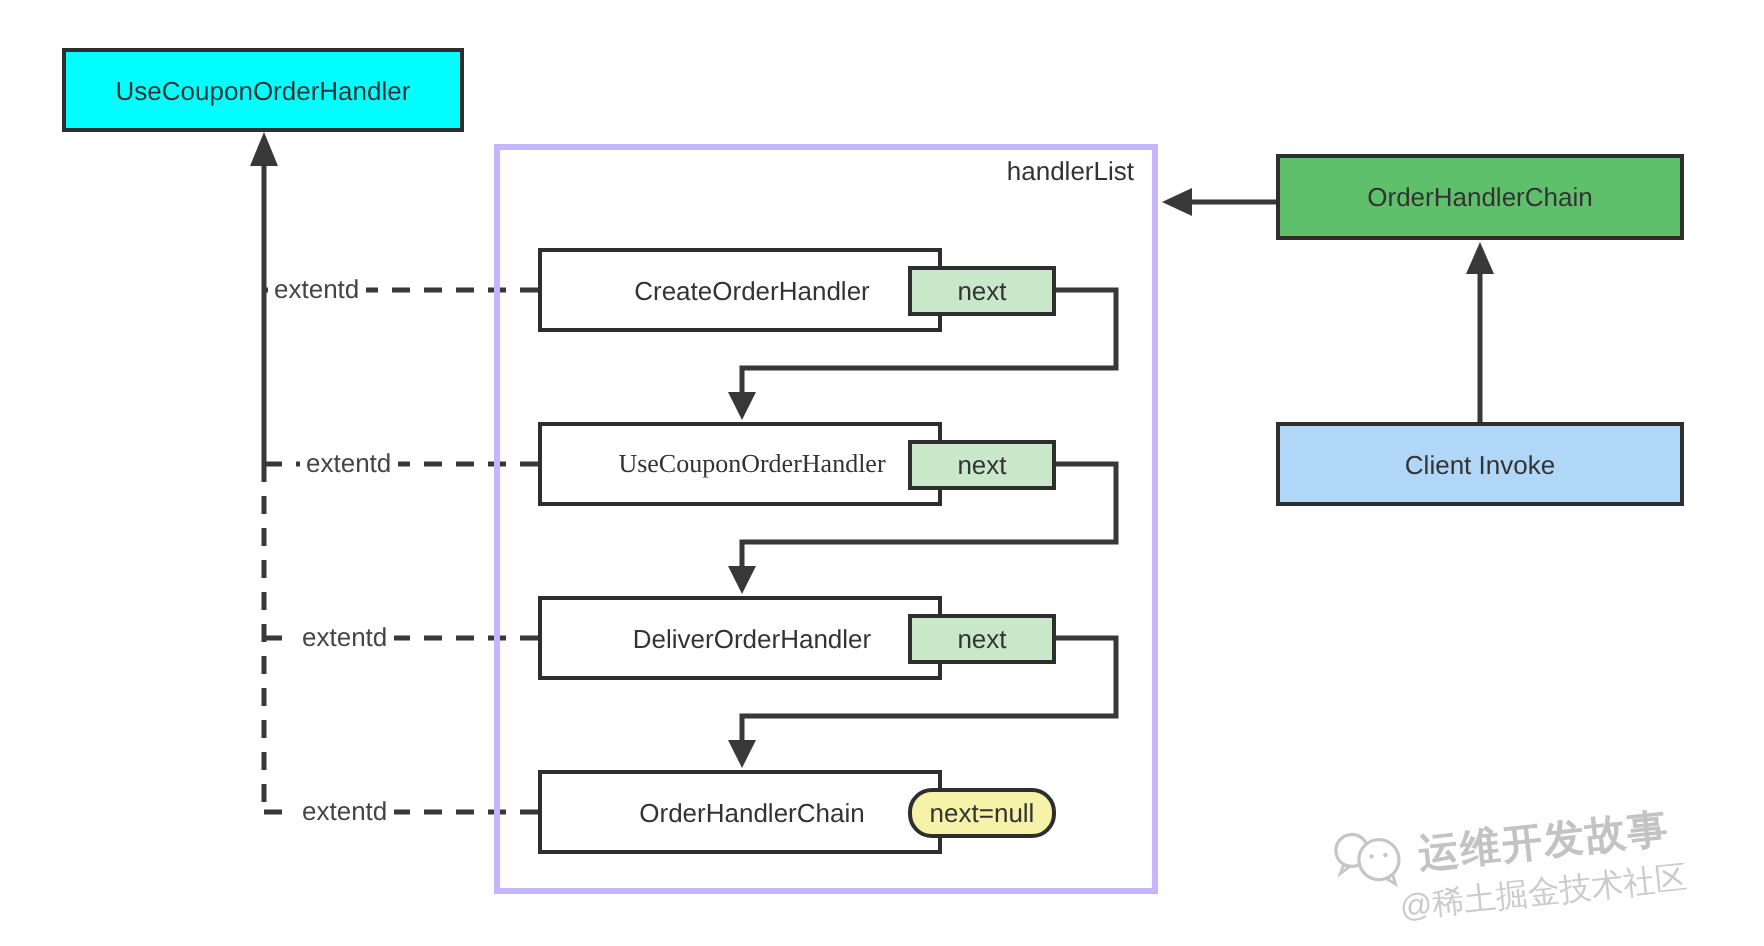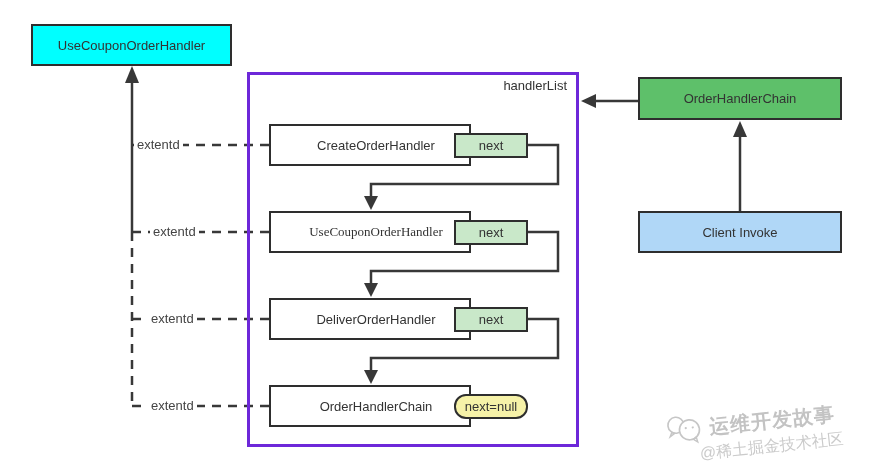--- a/index.html
+++ b/index.html
@@ -14,21 +14,21 @@
   .box {
     position: absolute;
     border: 2px solid #2e2e2e;
     display: flex; align-items: center; justify-content: center;
     font-size: 13px; color: #333333;
     z-index: 2; background: #ffffff;
   }
   .box.abstract { left: 31px; top: 24px; width: 201px; height: 42px; background: #00ffff; }
   .container-frame {
     position: absolute; left: 247px; top: 72px; width: 332px; height: 375px;
-    border: 3px solid #6d28d9; background: transparent; z-index: 2;
+    border: 3px solid #c4b5fd; background: transparent; z-index: 2;
   }
   .container-label {
     position: absolute; top: 3px; right: 9px;
     font-size: 13px; color: #333333;
   }
   .handler { left: 269px; width: 202px; height: 42px; padding-left: 12px; }
   .h1 { top: 124px; } .h2 { top: 211px; font-family: Liberation Serif, serif; } .h3 { top: 298px; } .h4 { top: 385px; }
   .next {
     left: 454px; width: 74px; height: 25px;
     font-size: 13px; z-index: 3;

